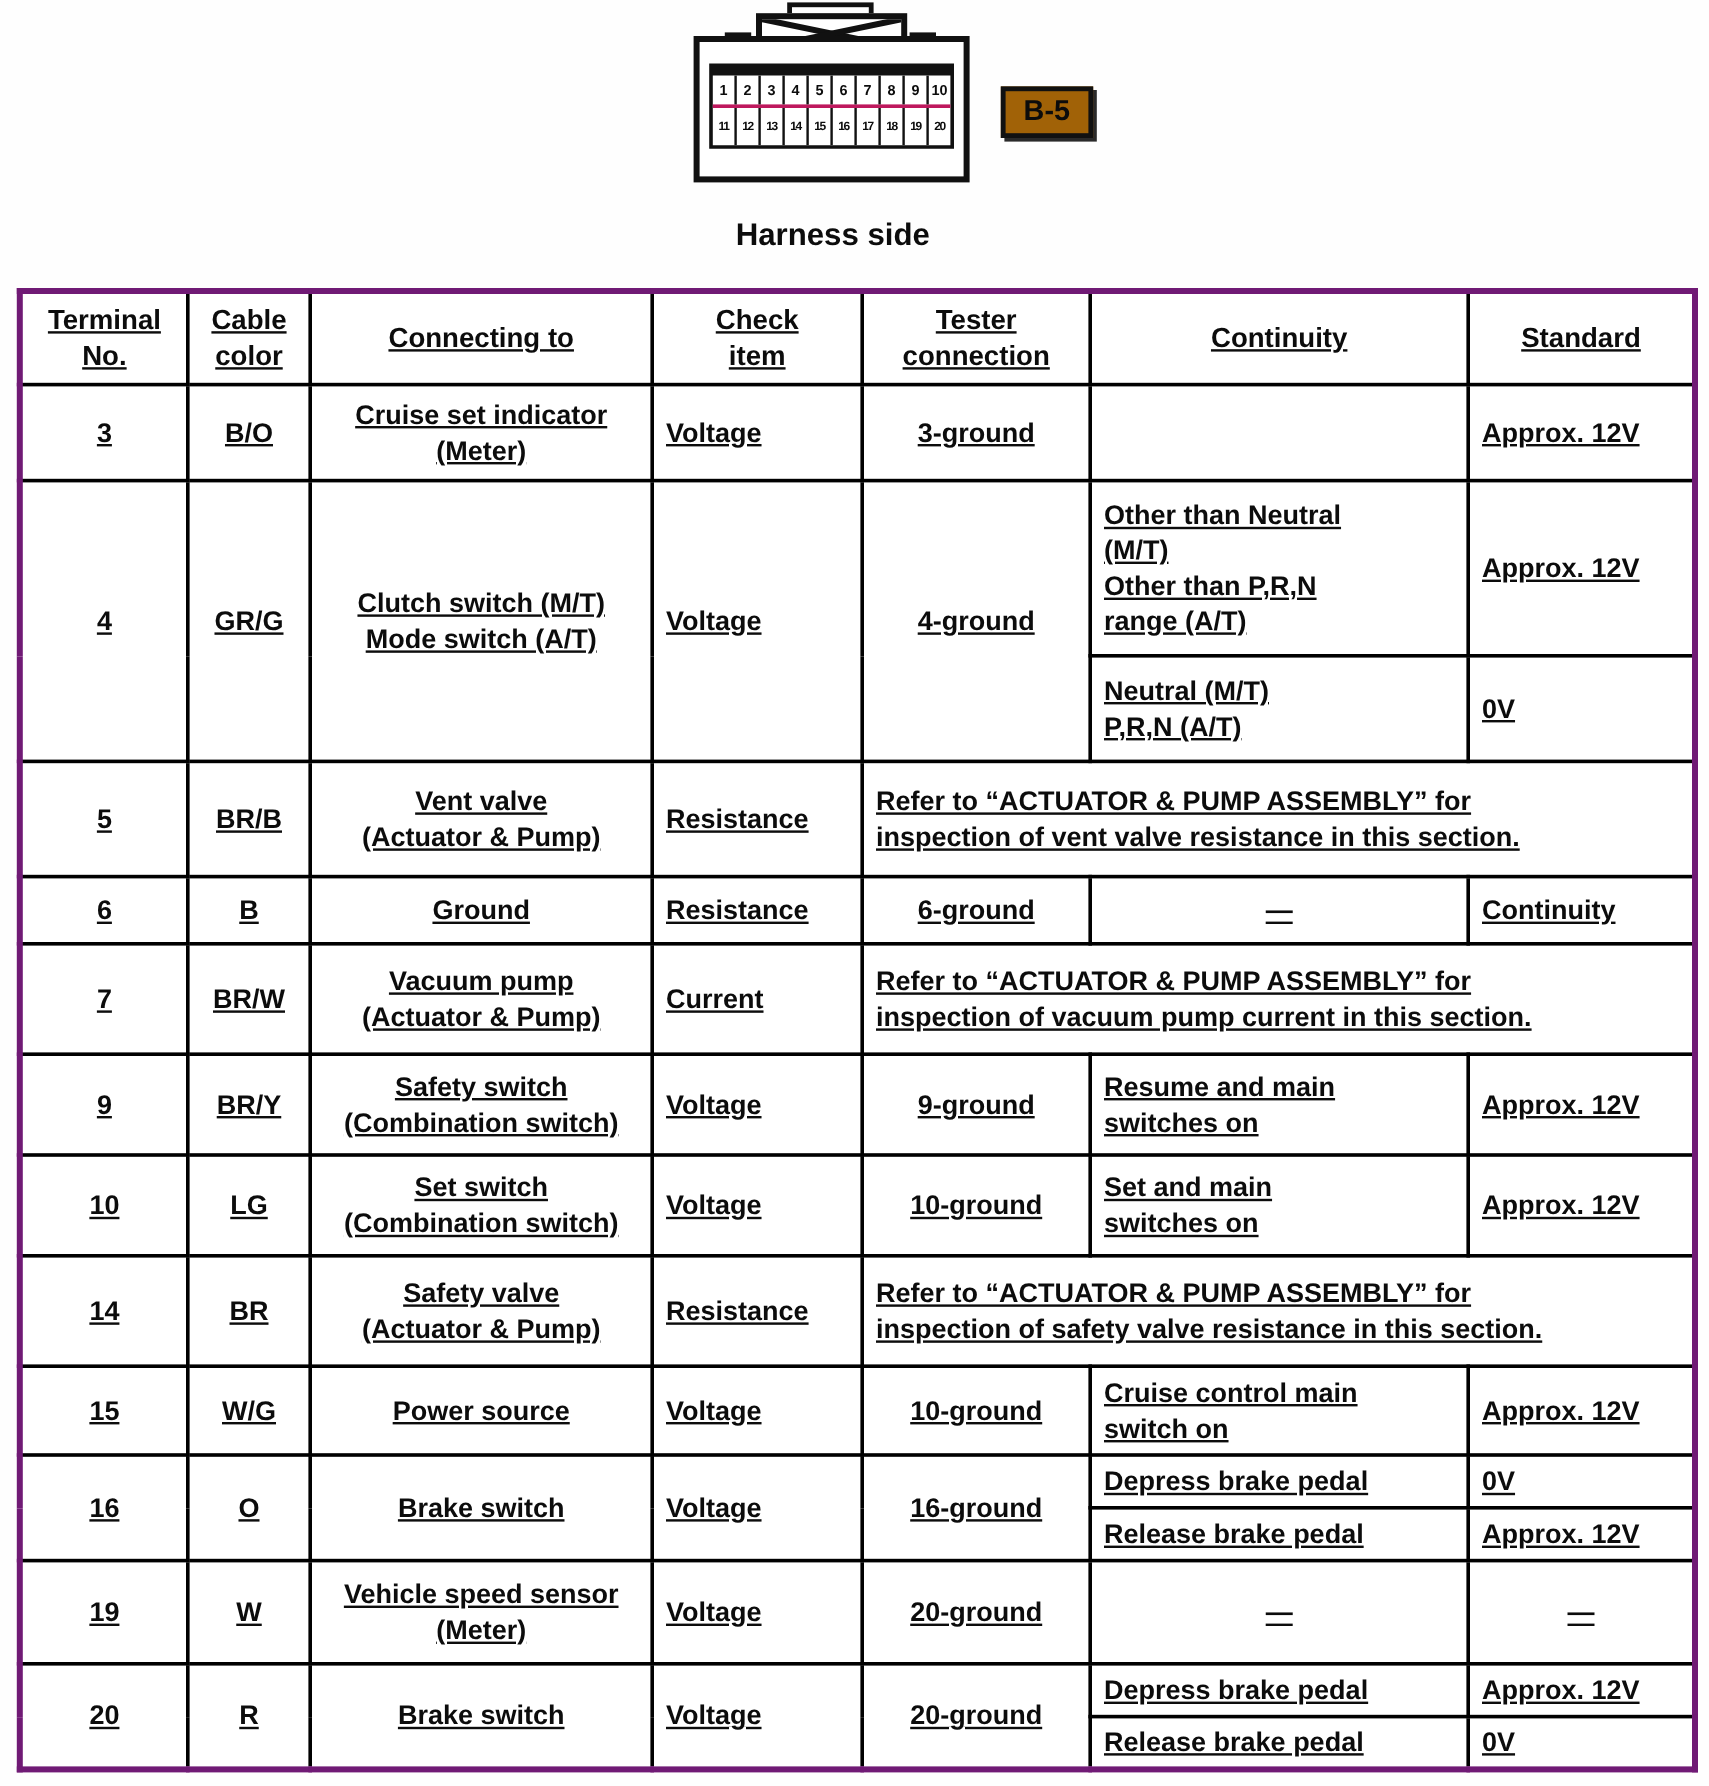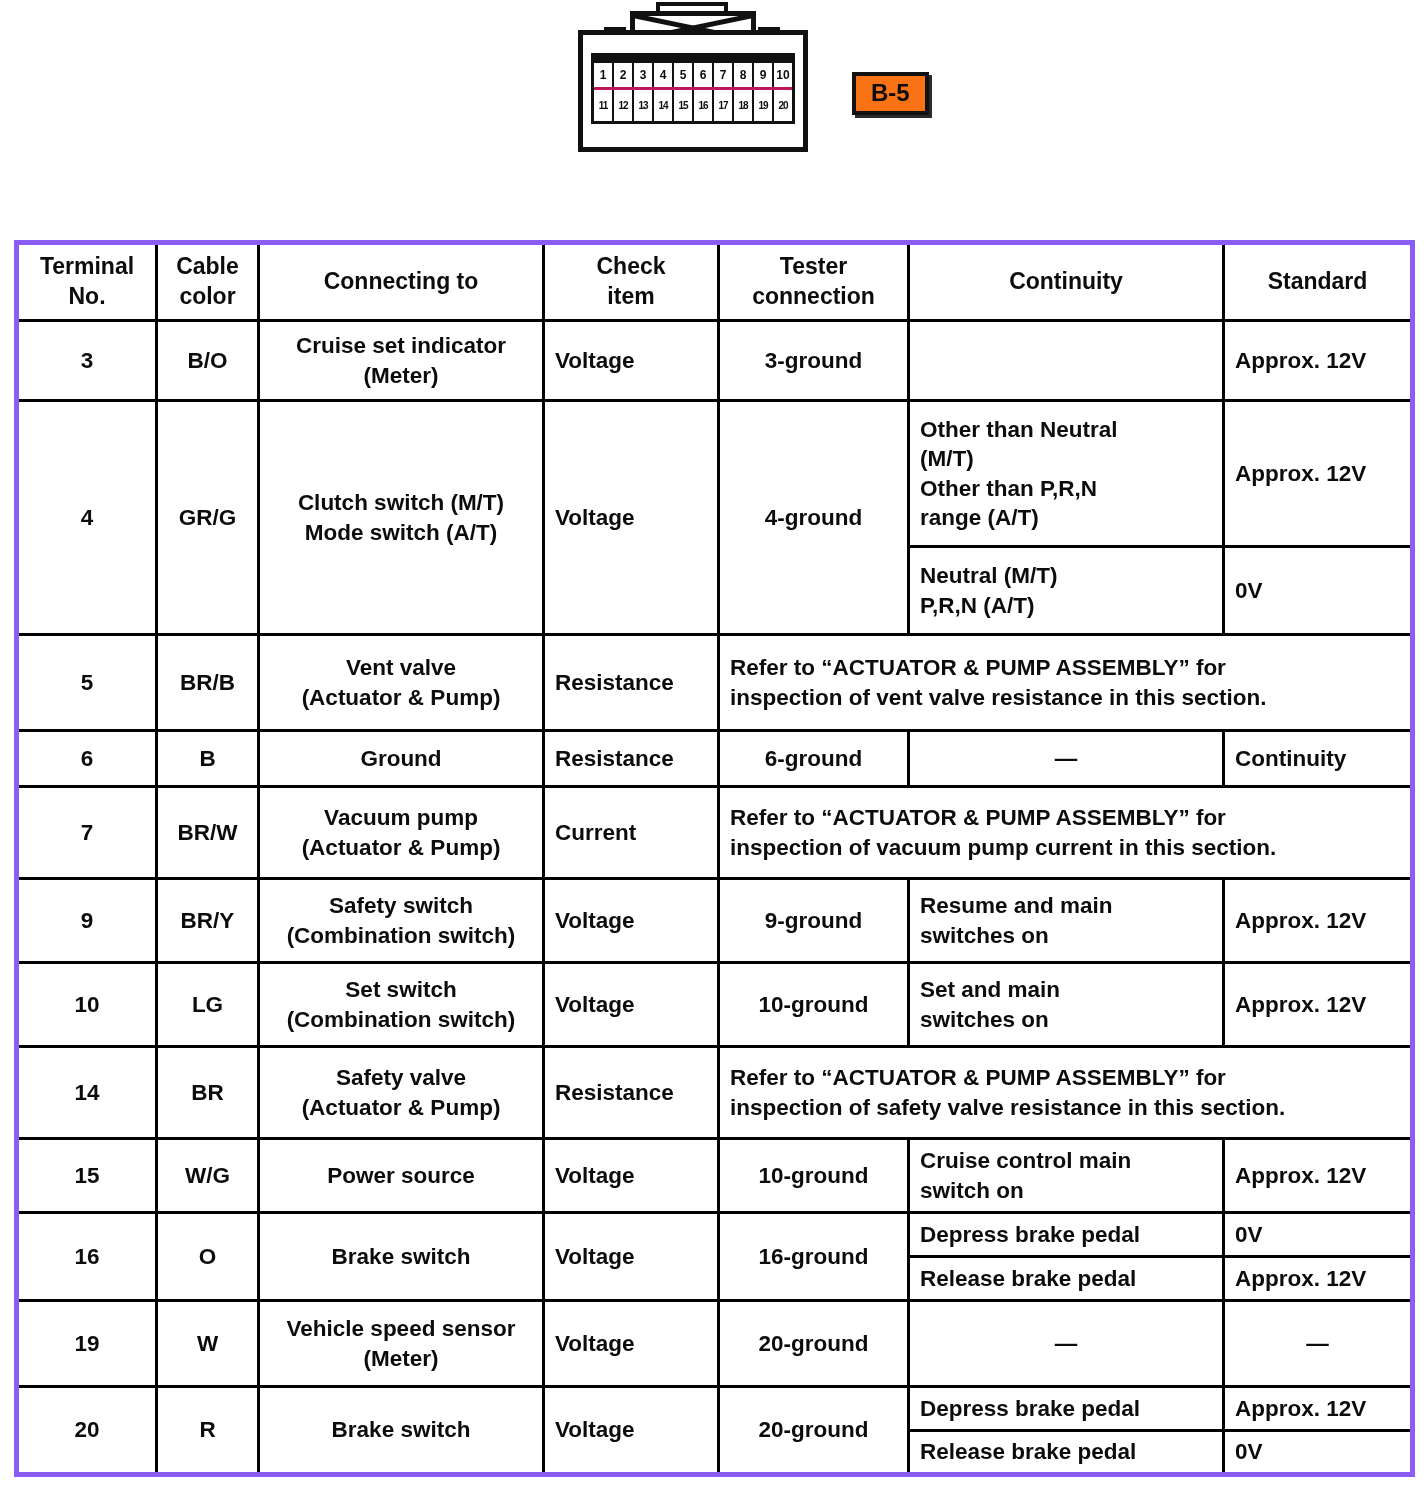--- a/index.html
+++ b/index.html
@@ -42,38 +42,39 @@
     flex:1 1 0; min-width:0;
     border-right:2px solid #111;
     display:flex; align-items:center; justify-content:center;
     font-weight:700; color:#0c0c0c; overflow:hidden;
   }
   .pin:last-child { border-right:none; }
   .pin-row.r1 .pin { height:24px; font-size:12px; }
   .pin-row.r2 .pin { height:31px; font-size:10px; letter-spacing:-1px; }
 
   .b5-box {
-    position:absolute; left:852px; top:72px;
+    position:absolute; left:834px; top:72px;
     padding:3px 15px 4px;
-    border:4px solid #111; background:#f97316;
+    border:4px solid #111; background:#a16207;
     font-size:24px; font-weight:700;
     box-shadow:3px 3px 0 #2a2a2a;
   }
 
   .caption {
     position:absolute; left:556px; top:180px; width:276px;
     text-align:center; font-size:26px; font-weight:700;
   }
 
   
   table.spec {
     position:absolute; left:14px; top:240px; width:1396px;
     border-collapse:collapse; table-layout:fixed;
-    border:5px solid #8b5cf6;
+    border:5px solid #701a75;
     background:#fff;
+    text-decoration:underline;
   }
   table.spec th, table.spec td {
     border:3px solid #000;
     font-weight:700;
     font-size:22.5px;
     line-height:1.3;
     color:#0c0c0c;
     white-space:pre-line;
     vertical-align:middle;
     padding:4px 10px;
@@ -126,20 +127,21 @@
         <div class="pin">16</div>
         <div class="pin">17</div>
         <div class="pin">18</div>
         <div class="pin">19</div>
         <div class="pin">20</div>
       </div>
     </div>
   </div>
 
   <div class="b5-box">B-5</div>
+  <div class="caption">Harness side</div>
 
   <table class="spec">
     <colgroup>
       <col style="width:140px">
         <col style="width:102px">
         <col style="width:285px">
       <col style="width:175px">
         <col style="width:190px">
         <col style="width:315px">
         <col style="width:189px">

